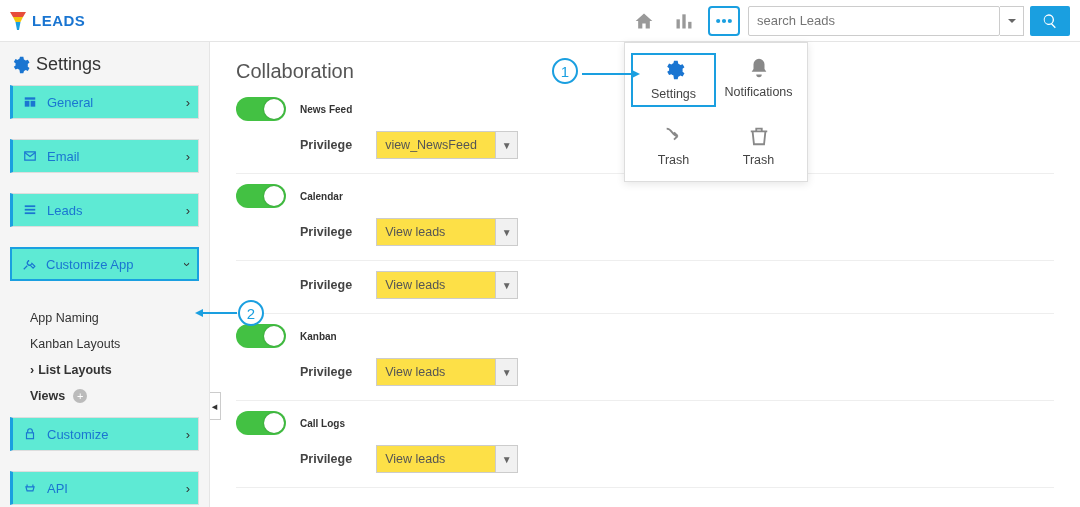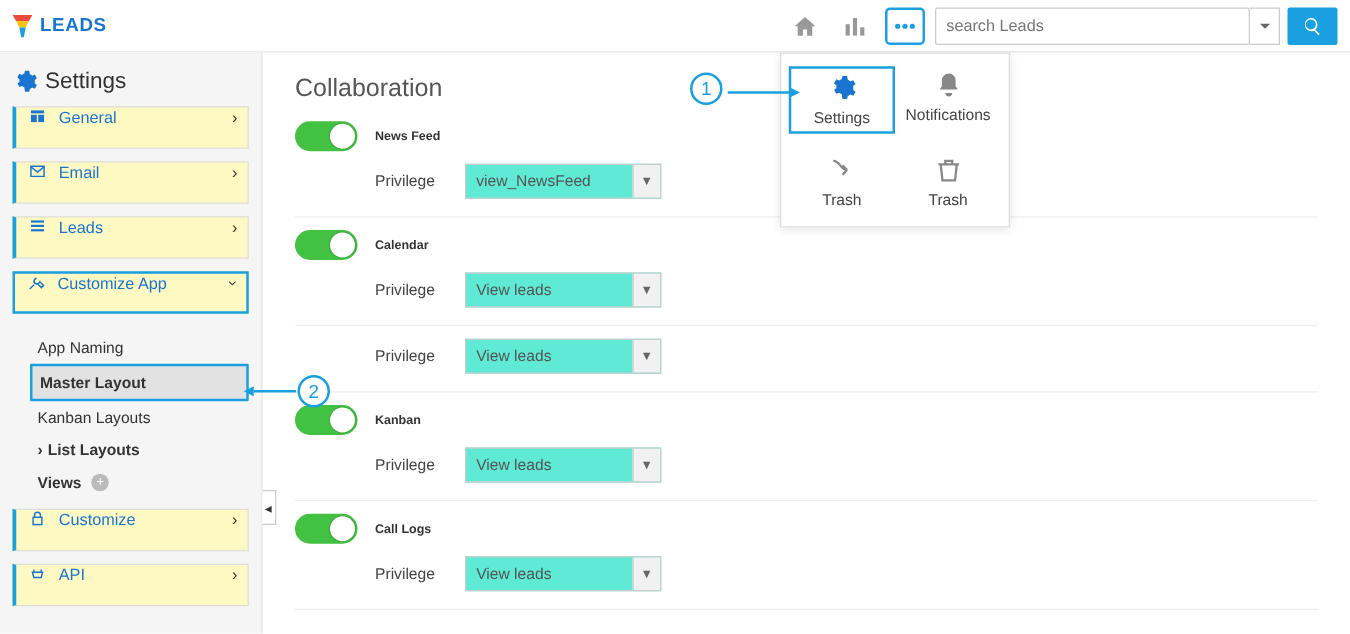--- a/index.html
+++ b/index.html
@@ -14,41 +14,41 @@
 .tb-icon.more{border:2px solid #1a9fe0;border-radius:4px;color:#1a9fe0}
 .tb-icon.more svg circle{fill:#1a9fe0}
 .search-wrap{display:flex;align-items:center}
 .search-input{width:252px;height:30px;border:1px solid #ccc;border-radius:2px;padding:0 8px;font-size:13px;color:#666}
 .search-dd{width:24px;height:30px;border:1px solid #ccc;border-left:none;display:flex;align-items:center;justify-content:center;cursor:pointer}
 .search-btn{width:40px;height:30px;background:#1a9fe0;border:none;border-radius:2px;margin-left:6px;display:flex;align-items:center;justify-content:center;cursor:pointer}
 .search-btn svg{width:16px;height:16px;fill:#fff}
 .main{display:flex;height:465px}
 .sidebar{width:210px;background:#f5f5f5;border-right:1px solid #e5e5e5;padding:12px 10px;position:relative}
 .sb-title{display:flex;align-items:center;gap:6px;font-size:18px;color:#333;margin-bottom:10px}
-.sb-item{height:34px;border:1px solid #ddd;background:#fef9c3;border-left:3px solid #1a9fe0;display:flex;align-items:flex-start;padding:0 8px;margin-bottom:10px;cursor:pointer;font-size:13px;color:#1a75d1}
+.sb-item{height:34px;border:1px solid #ddd;background:#5eead4;border-left:3px solid #1a9fe0;display:flex;align-items:center;padding:0 8px;margin-bottom:20px;cursor:pointer;font-size:13px;color:#1a75d1}
 .sb-item .lbl{flex:1}
 .sb-item .chev{color:#333}
 .sb-item.highlight{border:2px solid #1a9fe0}
 .sb-item.highlight .chev{transform:rotate(90deg)}
 .sb-icon{width:18px;display:flex;justify-content:center;margin-right:8px}
 .sb-icon svg{width:14px;height:14px;fill:#1a75d1}
 .sub-items{padding:4px 0 8px 14px}
 .sub-item{font-size:12.5px;color:#333;padding:6px 6px;cursor:pointer;display:flex;align-items:flex-end;gap:4px}
 .sub-item.sel{background:#e2e2e2;border:2px solid #1a9fe0;font-weight:bold;border-radius:1px}
 .sub-item .plus{width:14px;height:14px;border-radius:50%;background:#bbb;color:#fff;display:inline-flex;align-items:center;justify-content:center;font-size:11px;margin-left:4px}
 .content{flex:1;padding:18px 26px;position:relative;overflow:hidden}
 .page-title{font-size:20px;color:#555;margin-bottom:4px;font-weight:normal}
 .row{border-bottom:1px solid #eee;padding:10px 0 14px}
 .row-top{display:flex;align-items:center;gap:14px;margin-bottom:10px}
 .row-name{font-weight:bold;font-size:10px;color:#333}
 .row-body{display:flex;align-items:center;gap:24px;padding-left:64px}
-.priv-label{font-size:12.5px;font-weight:normal;color:#444}
+.priv-label{font-size:12.5px;font-weight:bold;color:#444}
 .toggle{width:50px;height:24px;background:#43c143;border-radius:12px;position:relative;cursor:pointer}
 .toggle::after{content:"";position:absolute;right:2px;top:2px;width:20px;height:20px;background:#fff;border-radius:50%;box-shadow:0 0 2px rgba(0,0,0,.3)}
-.select{width:157px;height:28px;border:1px solid #ccc;background:#5eead4;display:flex;align-items:center;font-size:12.5px;color:#555;cursor:pointer;position:relative}
+.select{width:142px;height:28px;border:1px solid #ccc;background:#fde047;display:flex;align-items:center;font-size:12.5px;color:#555;cursor:pointer;position:relative}
 .select .sval{flex:1;padding:0 8px}
 .select .sarrow{width:22px;height:100%;border-left:1px solid #ccc;background:#f1f1f1;display:flex;align-items:center;justify-content:center;font-size:10px;color:#666}
 .collapse-handle{position:absolute;left:-1px;top:350px;width:12px;height:28px;background:#fff;border:1px solid #ccc;border-left:none;display:flex;align-items:center;justify-content:center;font-size:11px;color:#333;cursor:pointer}
 
 
 .popup{position:absolute;top:42px;left:624px;width:184px;background:#fff;border:1px solid #ddd;box-shadow:0 2px 8px rgba(0,0,0,.1);padding:10px 6px;display:grid;grid-template-columns:1fr 1fr;row-gap:14px;z-index:20}
 .popup-item{display:flex;flex-direction:column;align-items:center;gap:6px;cursor:pointer;font-size:12.5px;color:#444;padding:4px 2px}
 .popup-item.hl{border:2px solid #1a9fe0}
 .popup-item svg{width:22px;height:22px;fill:#888}
 .popup-item.hl svg{fill:#1a75d1}
@@ -155,23 +155,20 @@
             <path d="M3 21l6-6m3-9a4 4 0 105 5l5 5-3 3-5-5a4 4 0 01-5-5z" fill="none" stroke="#1a75d1" stroke-width="2"></path>
           </svg>
         </span>
       <span class="lbl">Customize App</span>
       <span class="chev">›</span>
     </div>
 
     <div class="sub-items">
       <div class="sub-item">
           <span>App Naming</span>
-        </div>
-      <div class="sub-item sel">
-          <span>Master Layout</span>
         </div>
       <div class="sub-item">
           <span>Kanban Layouts</span>
         </div>
       <div class="sub-item">
           <span style="font-weight:bold">›</span>
           <span style="font-weight:bold">List Layouts</span>
         </div>
       <div class="sub-item">
           <span style="font-weight:bold">Views</span>

